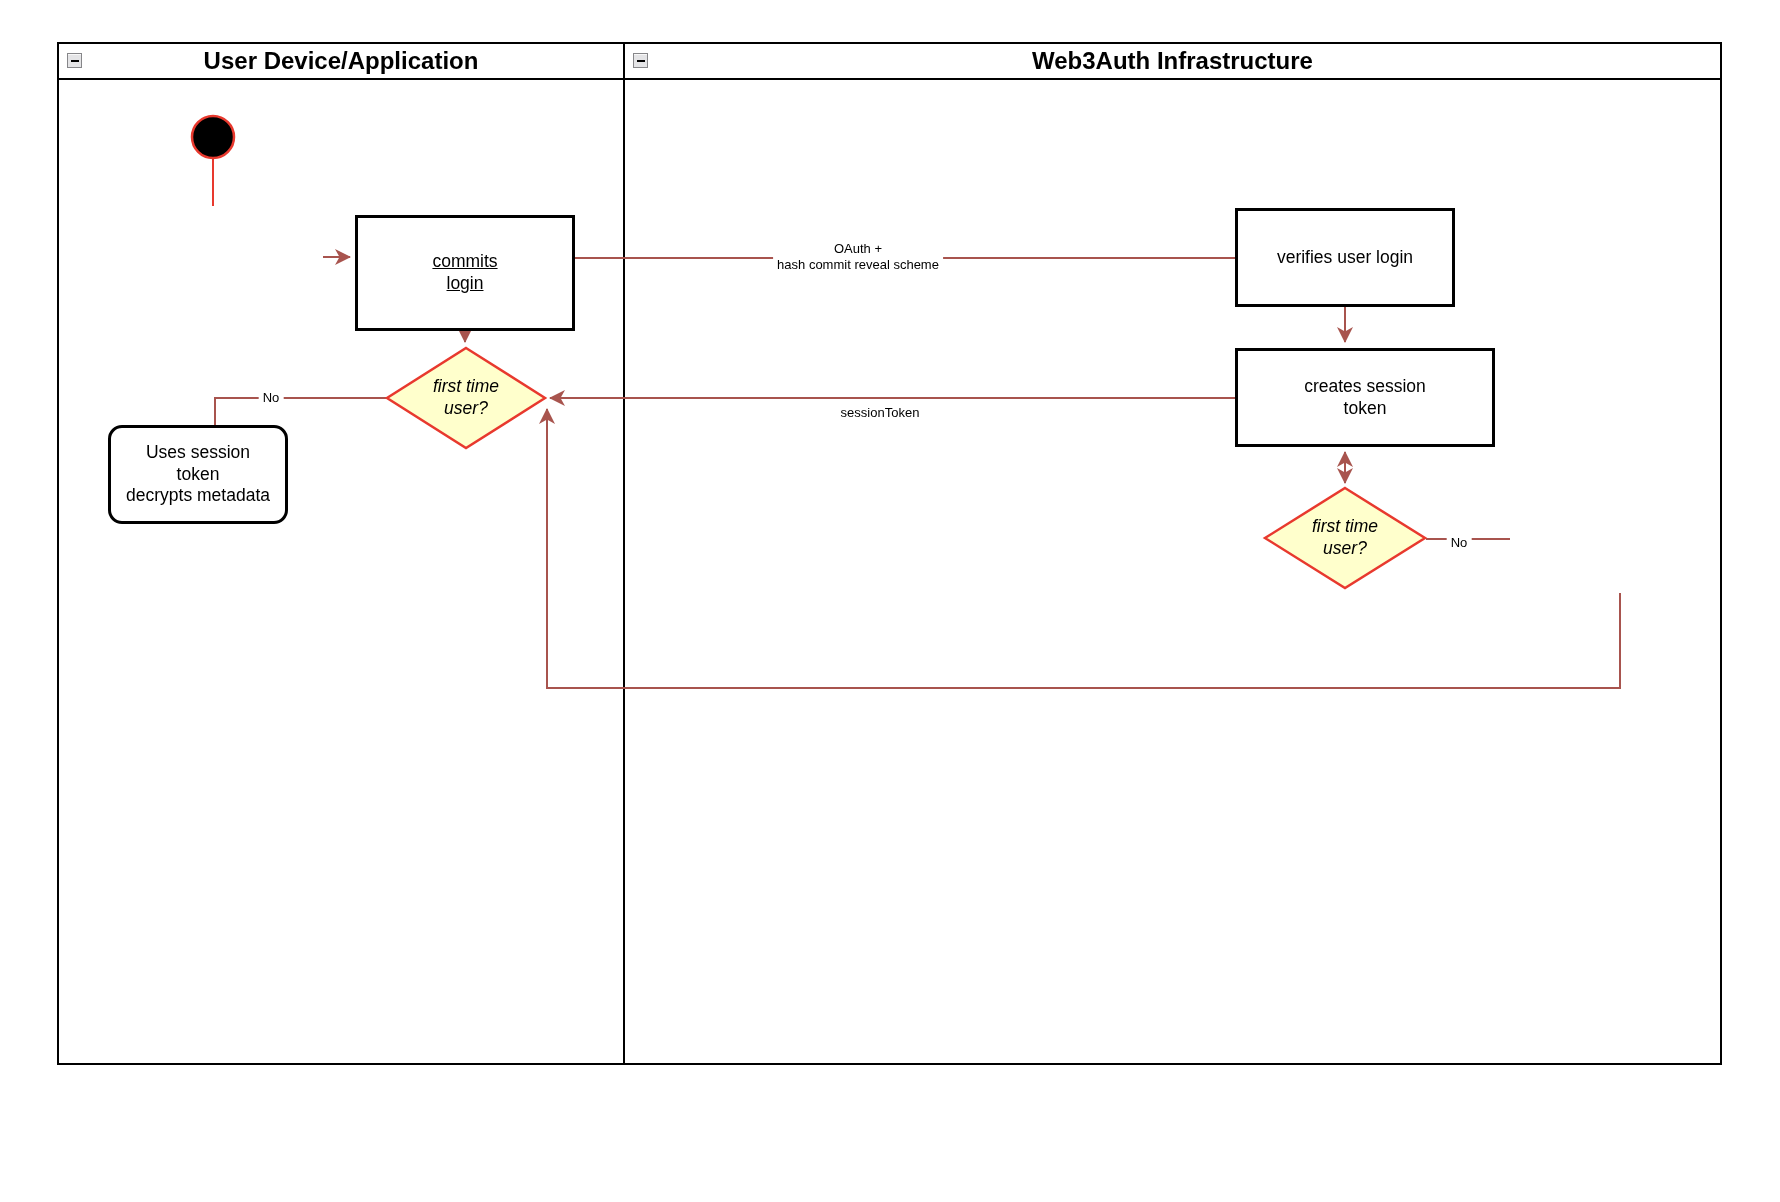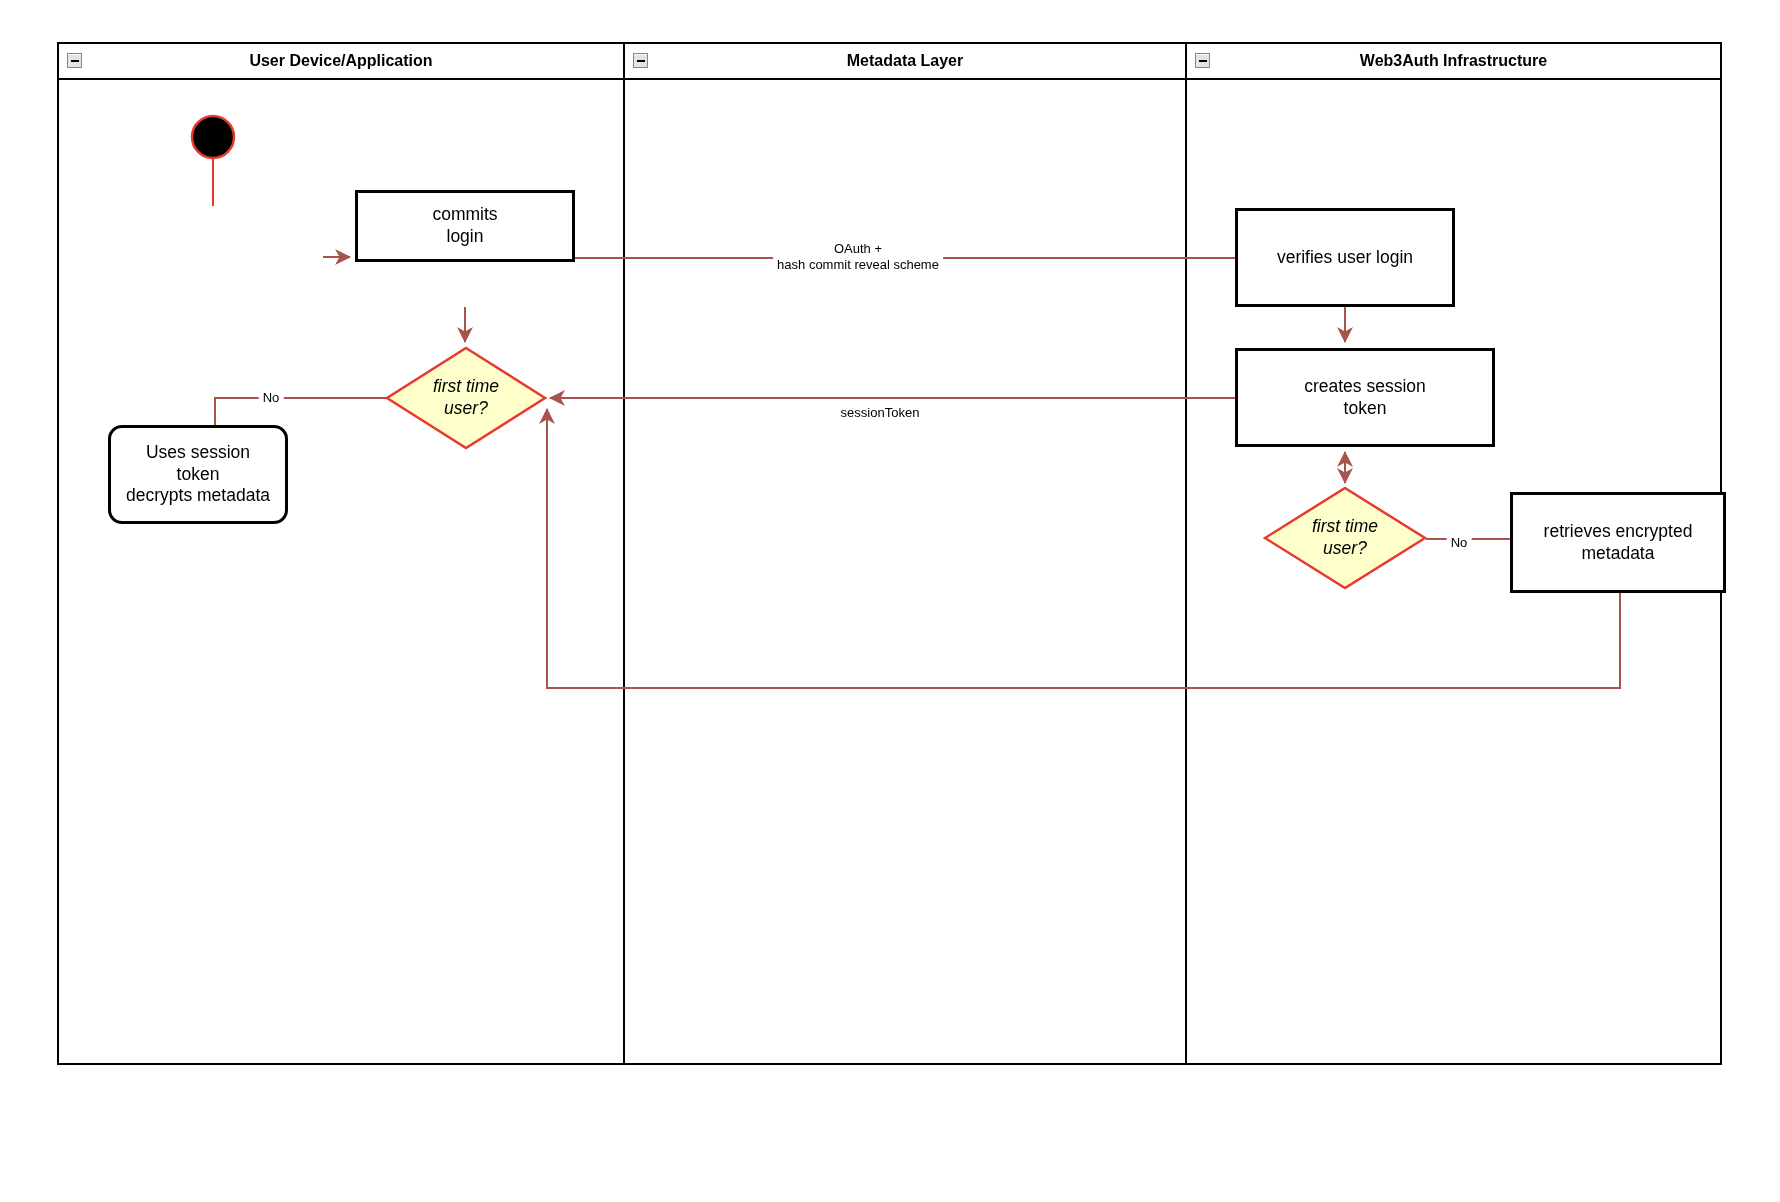--- a/index.html
+++ b/index.html
@@ -19,21 +19,21 @@
     border:2px solid #000;box-sizing:border-box;
     background:#fff;
   }
   .lane{position:relative;box-sizing:border-box;border-right:2px solid #000;}
   .lane:last-child{border-right:none;}
   .lane-header{
     position:relative;height:36px;box-sizing:border-box;
     border-bottom:2px solid #000;
     display:flex;align-items:center;justify-content:center;
   }
-  .lane-title{font-weight:bold;font-size:16px;white-space:nowrap;}
+  .lane-title{font-weight:bold;font-size:24px;white-space:nowrap;}
   .collapse{
     position:absolute;left:8px;top:9px;width:15px;height:15px;
     background:#e4e4e6;border:1px solid #868689;box-sizing:border-box;
     display:flex;align-items:center;justify-content:center;
     box-shadow:inset 0 1px 0 #f8f8f8;
   }
   .collapse .minus{width:8px;height:2px;background:#000;}
   
   svg.overlay{position:absolute;left:0;top:0;width:1780px;height:1202px;pointer-events:none;}
   .flowline{stroke:var(--flow,#A8544E);stroke-width:2;fill:none;}
@@ -67,28 +67,20 @@
 
   <div class="swimlanes">
     <div class="lane" style="width:566px;">
       <div class="lane-header">
         <span class="collapse">
             <span class="minus"></span>
           </span>
         <span class="lane-title">User Device/Application</span>
       </div>
     </div>
-    <div class="lane" style="width:562px;">
-      <div class="lane-header">
-        <span class="collapse">
-            <span class="minus"></span>
-          </span>
-        <span class="lane-title">Metadata Layer</span>
-      </div>
-    </div>
     <div class="lane" style="flex:1;">
       <div class="lane-header">
         <span class="collapse">
             <span class="minus"></span>
           </span>
         <span class="lane-title">Web3Auth Infrastructure</span>
       </div>
     </div>
   </div>
 
@@ -118,30 +110,28 @@
 
     <polyline class="flowline" points="1620,593 1620,688 547,688 547,409" marker-end="url(#arrow)"></polyline>
 
     <polyline class="flowline" points="388,398 215,398 215,442"></polyline>
 
     <polygon class="decision" points="466,348 545,398 466,448 387,398"></polygon>
     <polygon class="decision" points="1345,488 1425,538 1345,588 1265,538"></polygon>
   </svg>
 
 
-  <div class="node" style="left:355px;top:190px;width:220px;height:72px;">commits
+  <div class="node" style="left:355px;top:215px;width:220px;height:116px;text-decoration:underline;">commits
 login</div>
 
   <div class="node" style="left:1235px;top:208px;width:220px;height:99px;">verifies user login</div>
 
   <div class="node" style="left:1235px;top:348px;width:260px;height:99px;">creates session
 token</div>
 
-  <div class="node" style="left:1510px;top:492px;width:216px;height:101px;">retrieves encrypted
-metadata</div>
 
   <div class="node" style="left:108px;top:425px;width:180px;height:99px;border-radius:14px;">Uses session
 token
 decrypts metadata</div>
 
   <div class="diamond-text" style="left:396px;top:358px;width:140px;height:80px;">first time
 user?</div>
 
   <div class="diamond-text" style="left:1275px;top:498px;width:140px;height:80px;">first time
 user?</div>

